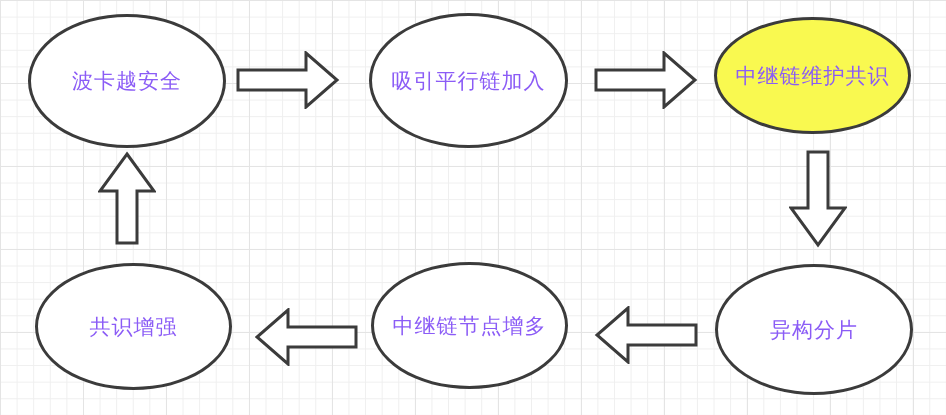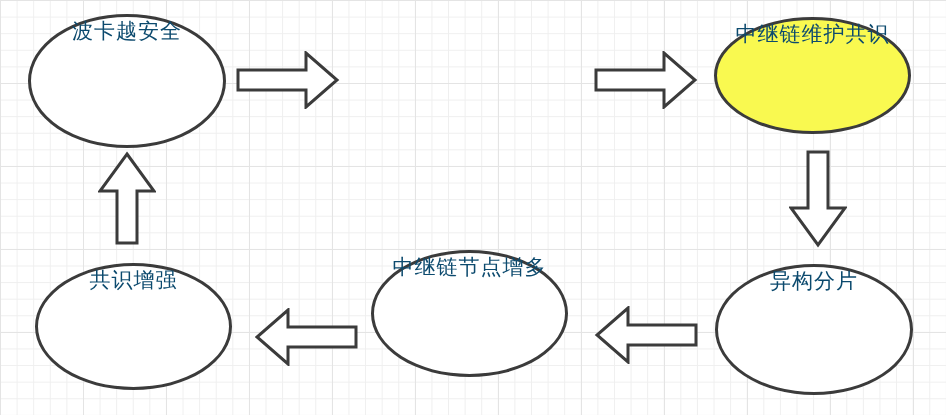--- a/index.html
+++ b/index.html
@@ -21,61 +21,65 @@
       linear-gradient(to bottom, #efefef 1px, transparent 1px);
     background-size: 83px 83px, 83px 83px, 16.6px 16.6px, 16.6px 16.6px;
   }
   .node {
     position: absolute;
     box-sizing: border-box;
     border: 3px solid #3b3b3b;
     border-radius: 50%;
     background: #ffffff;
     display: flex;
+    align-items: center;
     justify-content: center;
     font-size: 21px;
-    color: #0c4a6e;
+    color: #8b5cf6;
     letter-spacing: 1px;
     white-space: nowrap;
     text-align: center;
   }
   .arrow {
     position: absolute;
     display: block;
   }
   .arrow polygon {
     fill: #ffffff;
     stroke: #3b3b3b;
     stroke-width: 3;
     stroke-linejoin: miter;
   }
   
   #node-1 { left: 28px;  top: 14px;  width: 198px; height: 134px; }
   #node-2 { left: 369px; top: 13px;  width: 199px; height: 135px; }
   #node-3 { left: 714px; top: 17px;  width: 197px; height: 117px; }
   #node-4 { left: 715px; top: 264px; width: 198px; height: 131px; }
-  #node-5 { left: 371px; top: 250px; width: 197px; height: 127px; }
+  #node-5 { left: 371px; top: 262px; width: 197px; height: 127px; }
   #node-6 { left: 35px;  top: 263px; width: 197px; height: 127px; font-family: Liberation Serif, serif; }
   
   #arrow-1 { left: 236px; top: 51px;  }
   #arrow-2 { left: 594px; top: 51px;  }
   #arrow-3 { left: 789px; top: 150px; }
   #arrow-4 { left: 594px; top: 306px; }
   #arrow-5 { left: 254px; top: 308px; }
   #arrow-6 { left: 98px;  top: 151px; }
 </style>
 </head>
 <body>
 
 <div class="canvas">
 
   <div class="node" id="node-1">
     <span>波卡越安全</span>
   </div>
 
+  <div class="node" id="node-2">
+    <span>吸引平行链加入</span>
+  </div>
 
   <div class="node" id="node-4">
     <span>异构分片</span>
   </div>
 
   <div class="node" id="node-3" style="background: rgb(249, 249, 80);">
     <span>中继链维护共识</span>
   </div>
 
   <div class="node" id="node-5">

